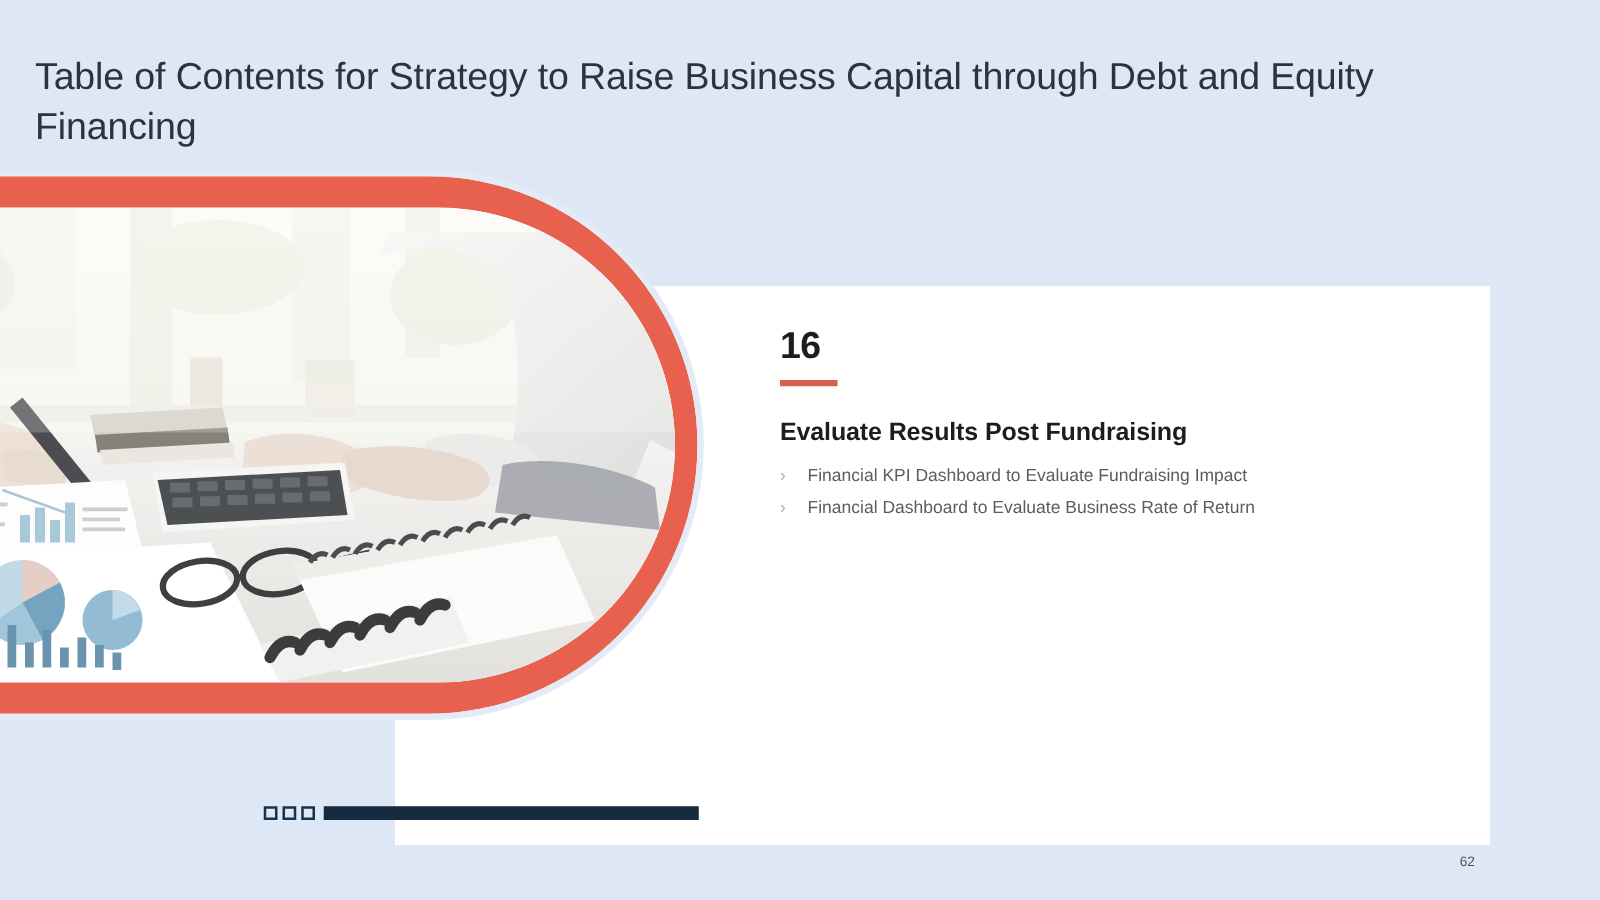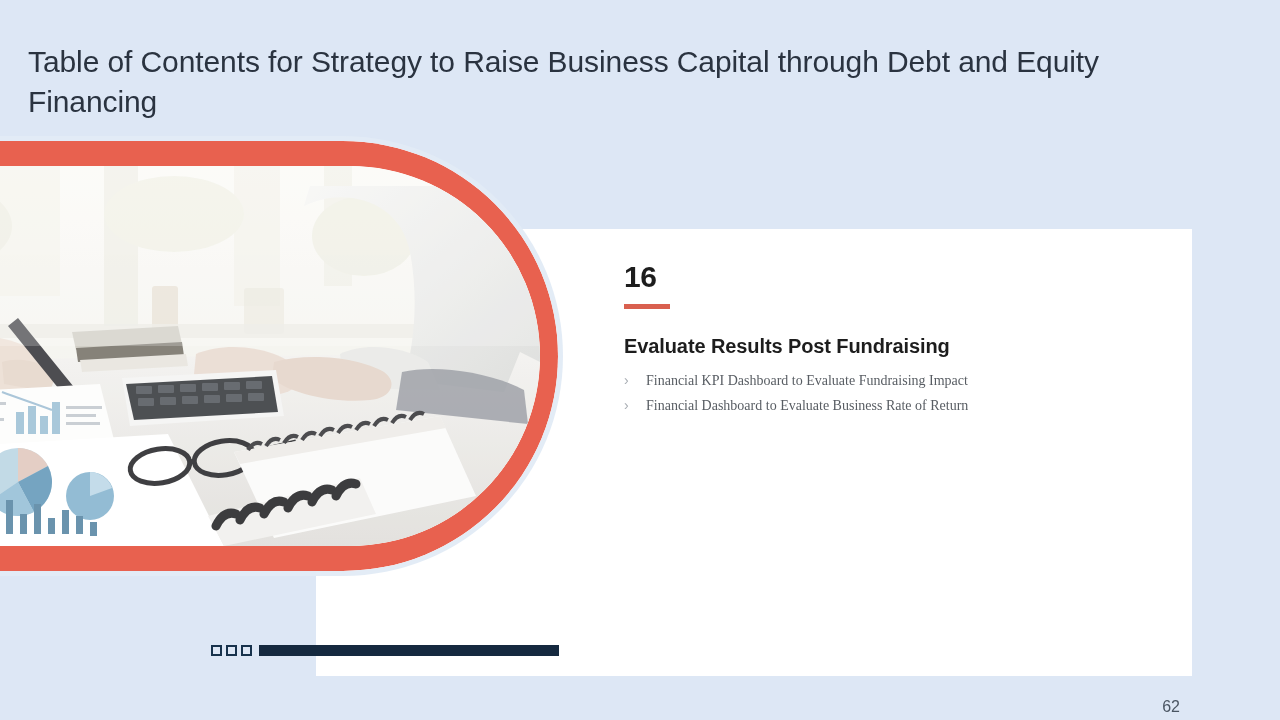--- a/index.html
+++ b/index.html
@@ -136,21 +136,20 @@
     line-height: 25px;
   }
   .bullet-chevron {
     width: 22px;
     flex: 0 0 22px;
     color: #a8adb3;
     font-size: 14px;
   }
   .bullet-text {
     flex: 1 1 auto;
-    font-family: Liberation Serif, serif;
   }
 
   
   .nav-strip {
     position: absolute;
     left: 211px;
     top: 645px;
     display: flex;
     align-items: center;
   }
@@ -166,22 +165,22 @@
     width: 300px;
     height: 11px;
     background: #15293f;
     margin-left: 3px;
   }
 
   
   .page-number {
     position: absolute;
     right: 12px;
-    top: 698px;
-    font-size: 16px;
+    top: 684px;
+    font-size: 11px;
     color: #4a5562;
     text-align: right;
   }
 </style>
 </head>
 <body>
 
 <div class="slide">
 
   <h1 class="slide-title">Table of Contents for Strategy to Raise Business Capital through Debt and Equity Financing</h1>

